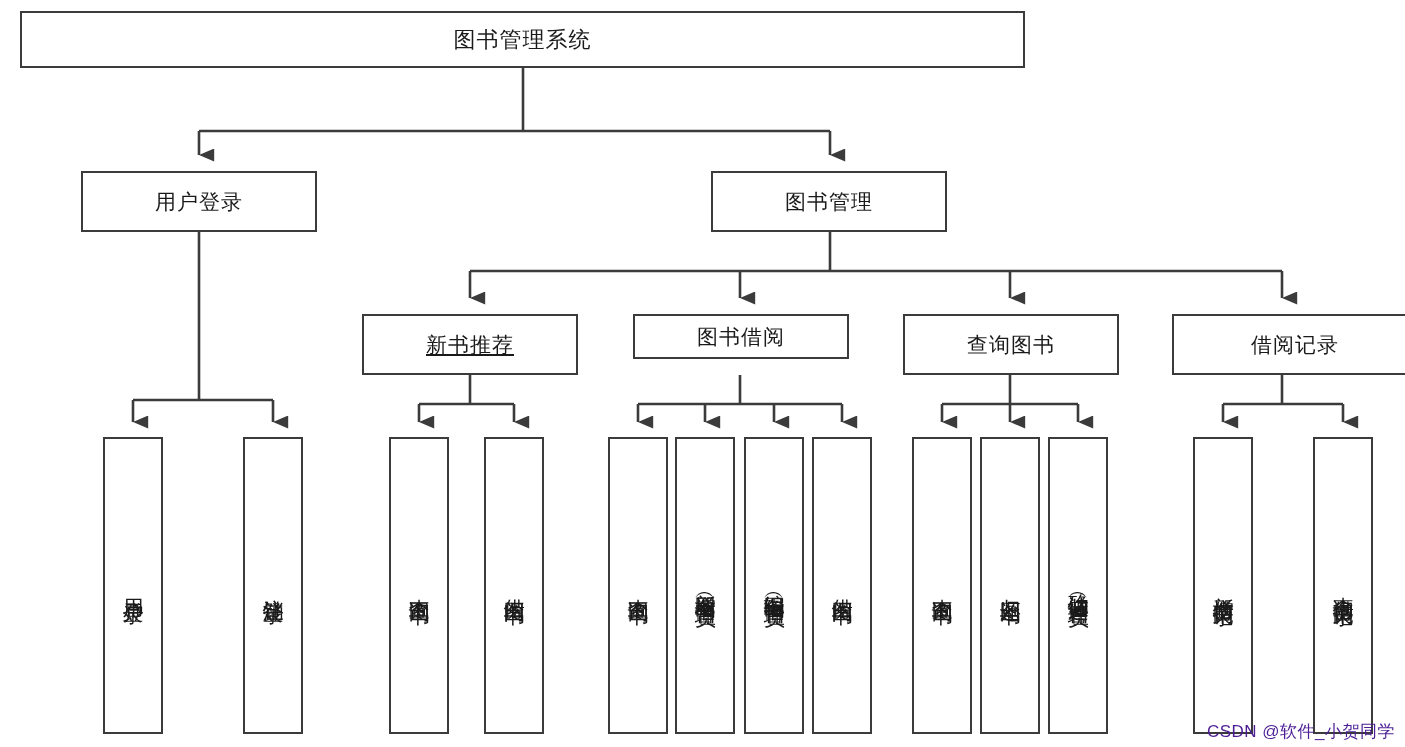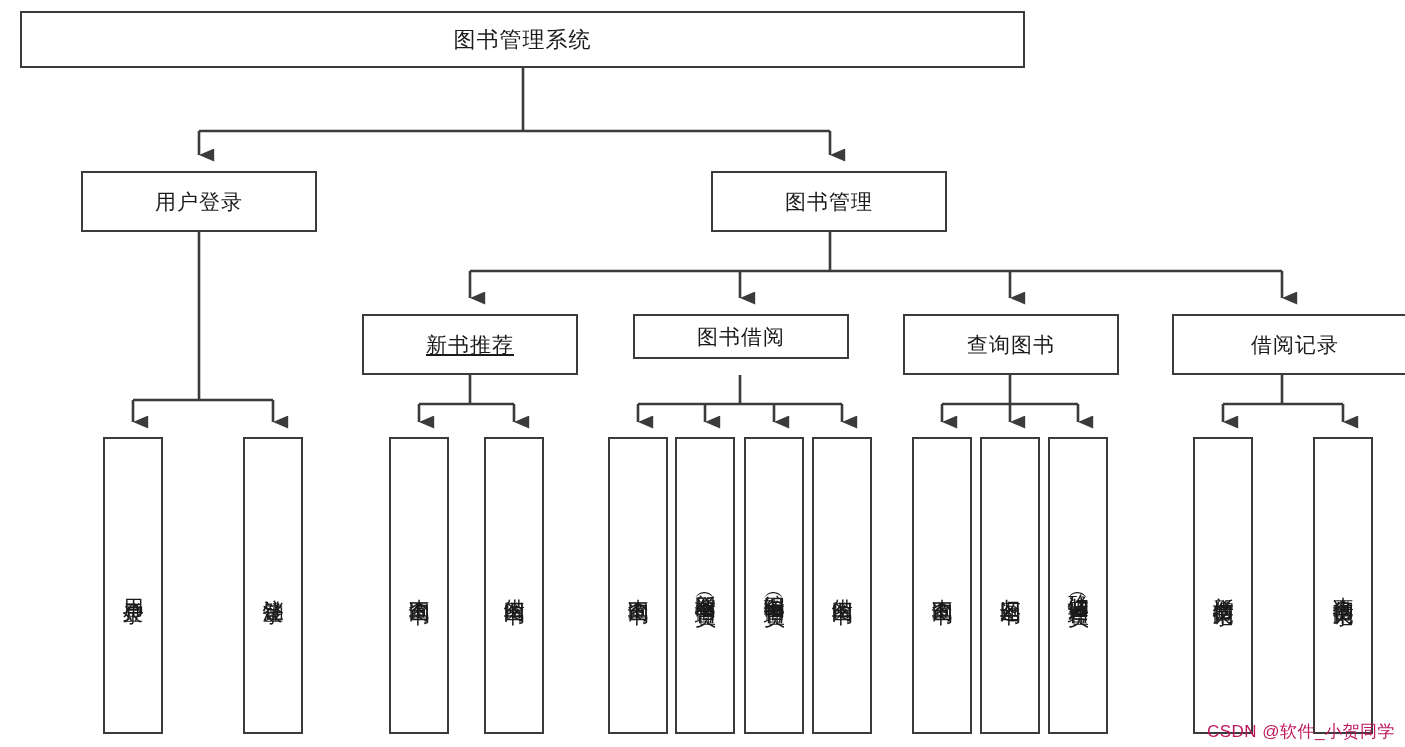--- a/index.html
+++ b/index.html
@@ -48,21 +48,21 @@
     display:flex;
     align-items:center;
     justify-content:center;
     overflow:visible;
   }
   .watermark{
     position:absolute;
     right:10px;
     bottom:4px;
     font-size:17px;
-    color:#be185d;
+    color:#4c1d95;
     letter-spacing:0.5px;
     z-index:5;
     white-space:nowrap;
     font-family:"Liberation Sans","DejaVu Sans",sans-serif;
   }
 </style>
 </head>
 <body>
 
 <div id="canvas">

